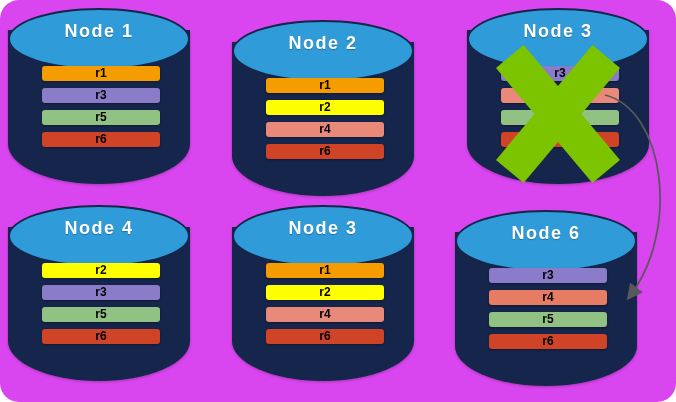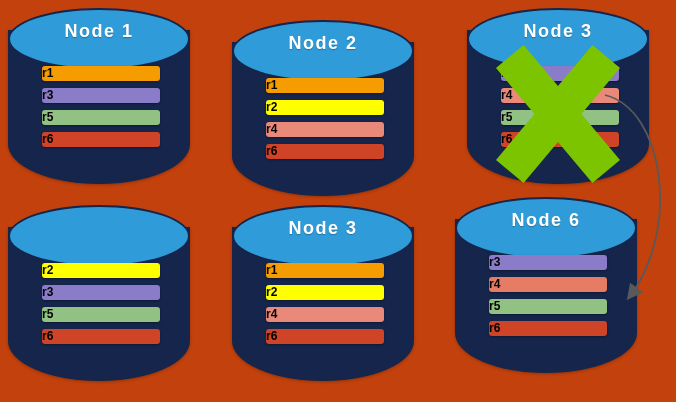--- a/index.html
+++ b/index.html
@@ -10,21 +10,22 @@
   body {
     width: 676px;
     height: 402px;
     font-family: "Liberation Sans", sans-serif;
     overflow: hidden;
   }
   #canvas {
     position: relative;
     width: 676px;
     height: 402px;
-    background: #c2410c;
+    background: #d946ef;
+    border-radius: 19px;
   }
   .node {
     position: absolute;
     width: 182px;
     height: 176px;
   }
   .node-body {
     position: absolute;
     left: 0;
     top: 22px;
@@ -64,21 +65,21 @@
     left: 34px;
     top: 58px;
     width: 118px;
     z-index: 3;
   }
   .bar {
     position: relative;
     height: 15px;
     margin-bottom: 7px;
     border-radius: 3px;
-    text-align: left;
+    text-align: center;
     font-size: 12px;
     font-weight: bold;
     color: #000000;
     line-height: 15px;
     box-shadow: 0 1px 2px rgba(0,0,0,0.35);
   }
   .xmark {
     position: absolute;
     left: 14px;
     top: 36px;
@@ -150,41 +151,42 @@
     </div>
     <div class="xmark">
       <div class="stroke s1"></div>
       <div class="stroke s2"></div>
     </div>
   </div>
 
   <div class="node" id="node-slot-3" style="left:8px; top:205px;">
     <div class="node-body"></div>
     <div class="node-top"></div>
+    <div class="node-title">Node 4</div>
     <div class="bars">
       <div class="bar" style="background: rgb(255, 255, 0);">r2</div>
       <div class="bar" style="background: rgb(138, 124, 200);">r3</div>
       <div class="bar" style="background: rgb(146, 194, 131);">r5</div>
       <div class="bar" style="background: rgb(207, 67, 38);">r6</div>
     </div>
   </div>
 
   <div class="node" id="node-slot-4" style="left:232px; top:205px;">
     <div class="node-body"></div>
     <div class="node-top"></div>
     <div class="node-title">Node 3</div>
     <div class="bars">
       <div class="bar" style="background: rgb(245, 156, 0);">r1</div>
       <div class="bar" style="background: rgb(255, 255, 0);">r2</div>
       <div class="bar" style="background: rgb(232, 137, 122);">r4</div>
       <div class="bar" style="background: rgb(207, 67, 38);">r6</div>
     </div>
   </div>
 
-  <div class="node" id="node-slot-5" style="left:455px; top:197px;">
+  <div class="node" id="node-slot-5" style="left:455px; top:210px;">
     <div class="node-body"></div>
     <div class="node-top"></div>
     <div class="node-title">Node 6</div>
     <div class="bars">
       <div class="bar" style="background: rgb(138, 124, 200);">r3</div>
       <div class="bar" style="background: rgb(229, 124, 99);">r4</div>
       <div class="bar" style="background: rgb(146, 194, 131);">r5</div>
       <div class="bar" style="background: rgb(207, 67, 38);">r6</div>
     </div>
   </div>

